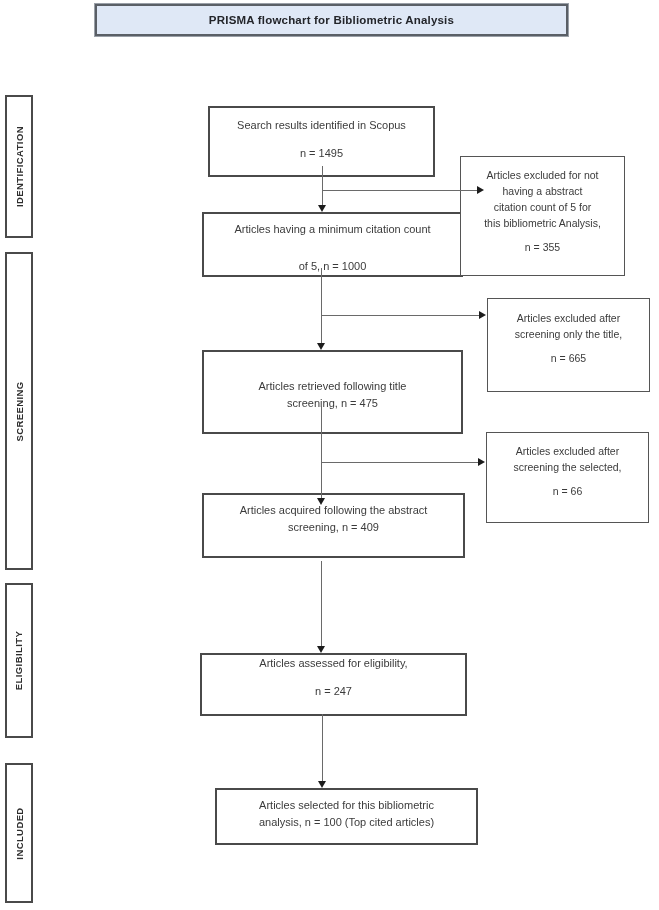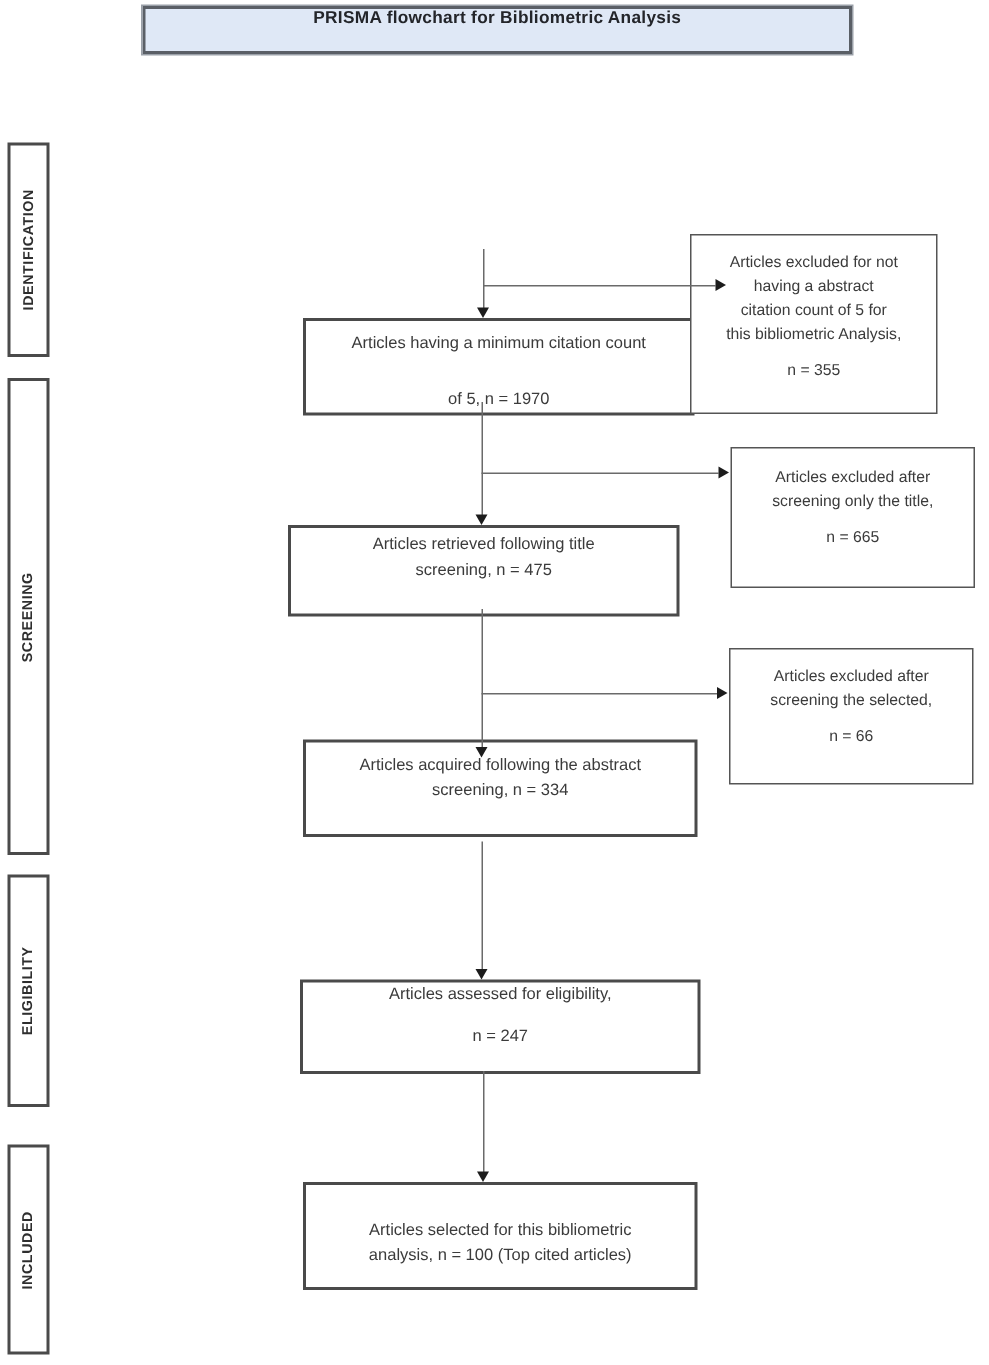--- a/index.html
+++ b/index.html
@@ -3,21 +3,21 @@
 <meta charset="utf-8">
 <style>
   html,body{margin:0;padding:0;background:#ffffff;}
   .canvas{
     position:relative;width:659px;height:910px;background:#ffffff;
     font-family:"Liberation Sans",sans-serif;color:#3b3b3b;overflow:hidden;
   }
   .titlebox{
     position:absolute;left:95px;top:4px;width:469px;height:28px;
     background:#dfe8f6;border:2px solid #5a5f66;outline:1px solid #9aa0a8;
-    display:flex;align-items:flex-start;justify-content:center;
+    display:flex;align-items:center;justify-content:center;
     font-weight:bold;font-size:11.5px;color:#23252a;letter-spacing:.2px;
   }
   .stagebox{
     position:absolute;left:5px;width:24px;background:#ffffff;
     border:2px solid #4a4a4a;display:flex;align-items:center;justify-content:center;
   }
   .stagebox span{
     transform:rotate(-90deg);white-space:nowrap;font-weight:bold;
     font-size:9.5px;color:#2e2e2e;letter-spacing:.4px;
   }
@@ -57,43 +57,48 @@
   <div class="stagebox" style="top:252px;height:314px;">
     <span>SCREENING</span>
   </div>
   <div class="stagebox" style="top:583px;height:151px;">
     <span>ELIGIBILITY</span>
   </div>
   <div class="stagebox" style="top:763px;height:136px;">
     <span>INCLUDED</span>
   </div>
 
+  <div class="flowbox" style="left:208px;top:106px;width:223px;height:58px;padding-top:9px;">
+    <div>Search results identified in Scopus</div>
+    <div class="gap-md"></div>
+    <div>n = 1495</div>
+  </div>
 
   <div class="flowbox" style="left:202px;top:212px;width:257px;height:54px;padding-top:7px;justify-content:space-between;">
     <div>Articles having a minimum citation count</div>
-    <div>of 5, n = 1970</div>
+    <div>of 5, n = 1000</div>
   </div>
 
-  <div class="flowbox" style="left:192px;top:350px;width:257px;height:54px;padding-top:3px;">
+  <div class="flowbox" style="left:202px;top:350px;width:257px;height:54px;padding-top:26px;">
     <div>Articles retrieved following title</div>
     <div>screening, n = 475</div>
   </div>
 
   <div class="flowbox" style="left:202px;top:493px;width:259px;height:54px;padding-top:7px;">
     <div>Articles acquired following the abstract</div>
-    <div>screening, n = 334</div>
+    <div>screening, n = 409</div>
   </div>
 
   <div class="flowbox" style="left:200px;top:653px;width:263px;height:59px;">
     <div>Articles assessed for eligibility,</div>
     <div class="gap-md"></div>
     <div>n = 247</div>
   </div>
 
-  <div class="flowbox" style="left:202px;top:788px;width:259px;height:46px;padding-top:22px;">
+  <div class="flowbox" style="left:215px;top:788px;width:259px;height:46px;padding-top:7px;">
     <div>Articles selected for this bibliometric</div>
     <div>analysis, n = 100 (Top cited articles)</div>
   </div>
 
   <div class="excbox" style="left:460px;top:156px;width:163px;height:108px;padding-top:10px;">
     <div>Articles excluded for not</div>
     <div>having a abstract</div>
     <div>citation count of 5 for</div>
     <div>this bibliometric Analysis,</div>
     <div class="gap-sm"></div>

